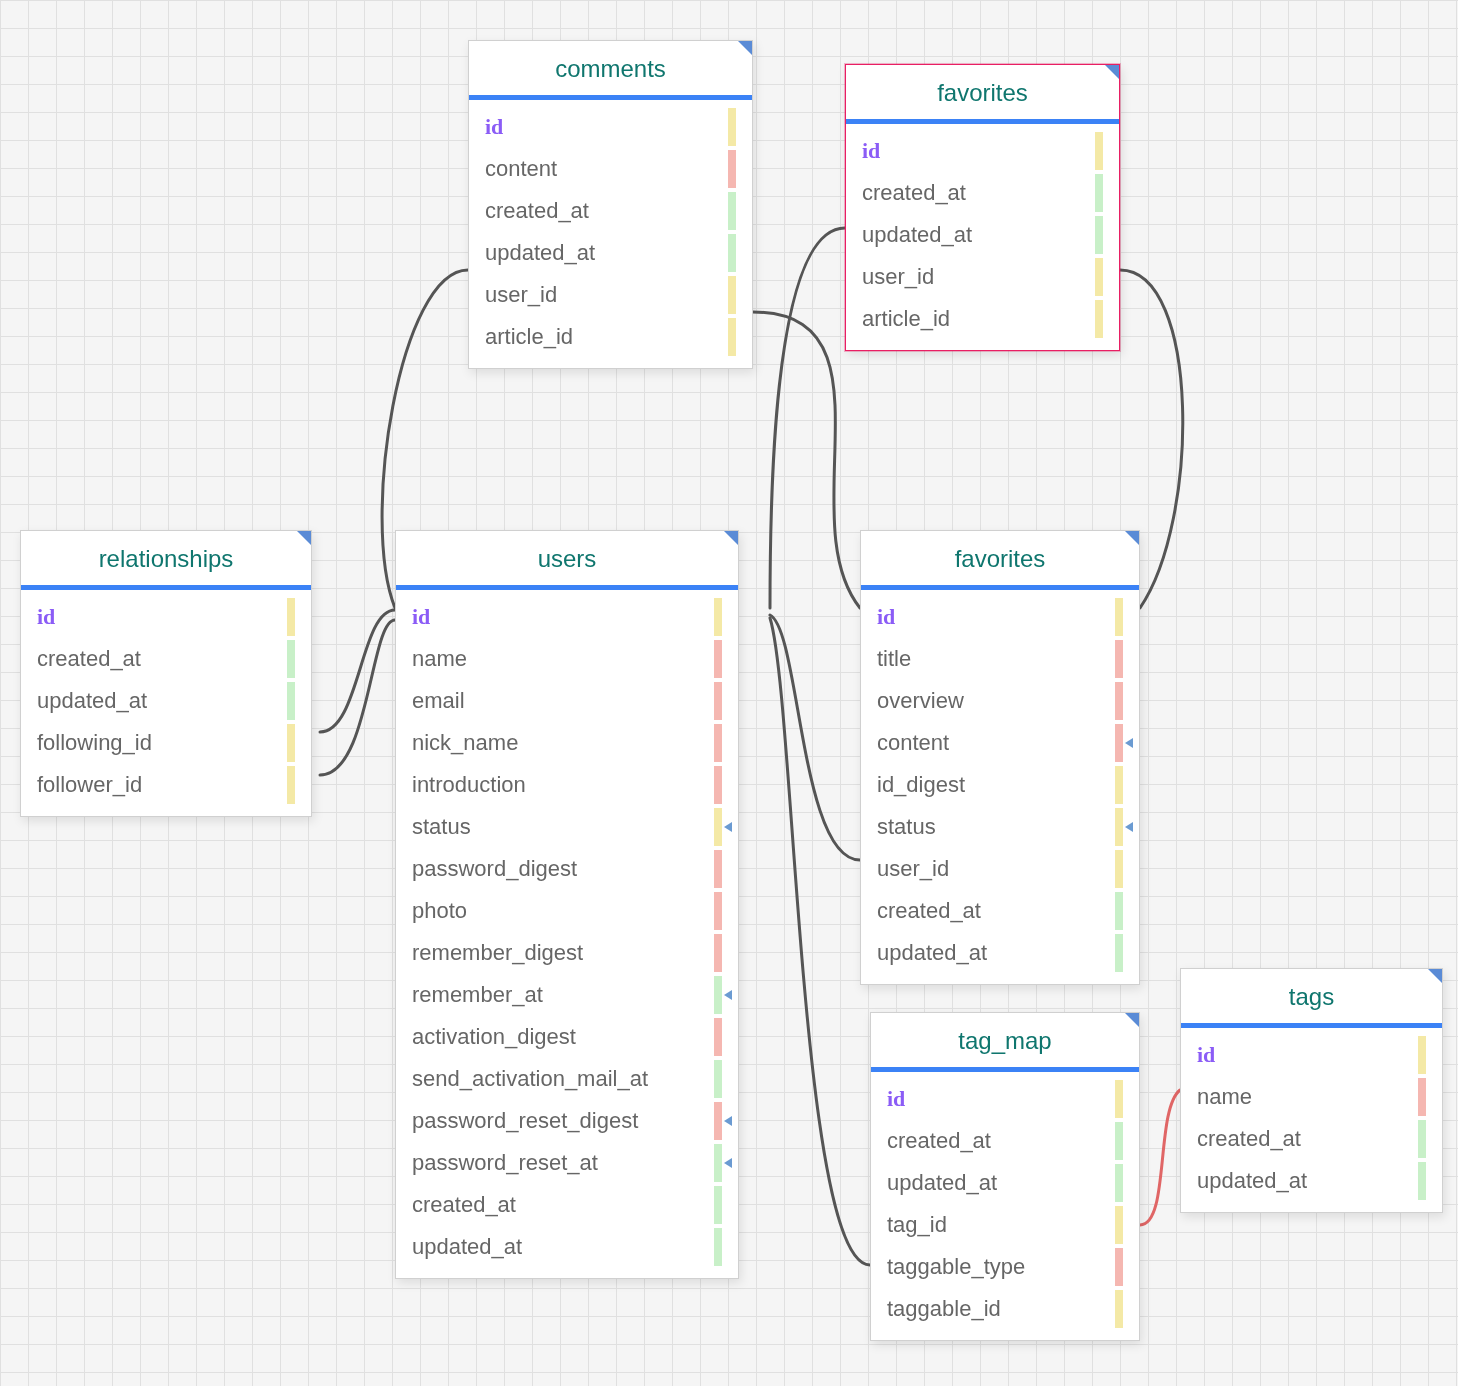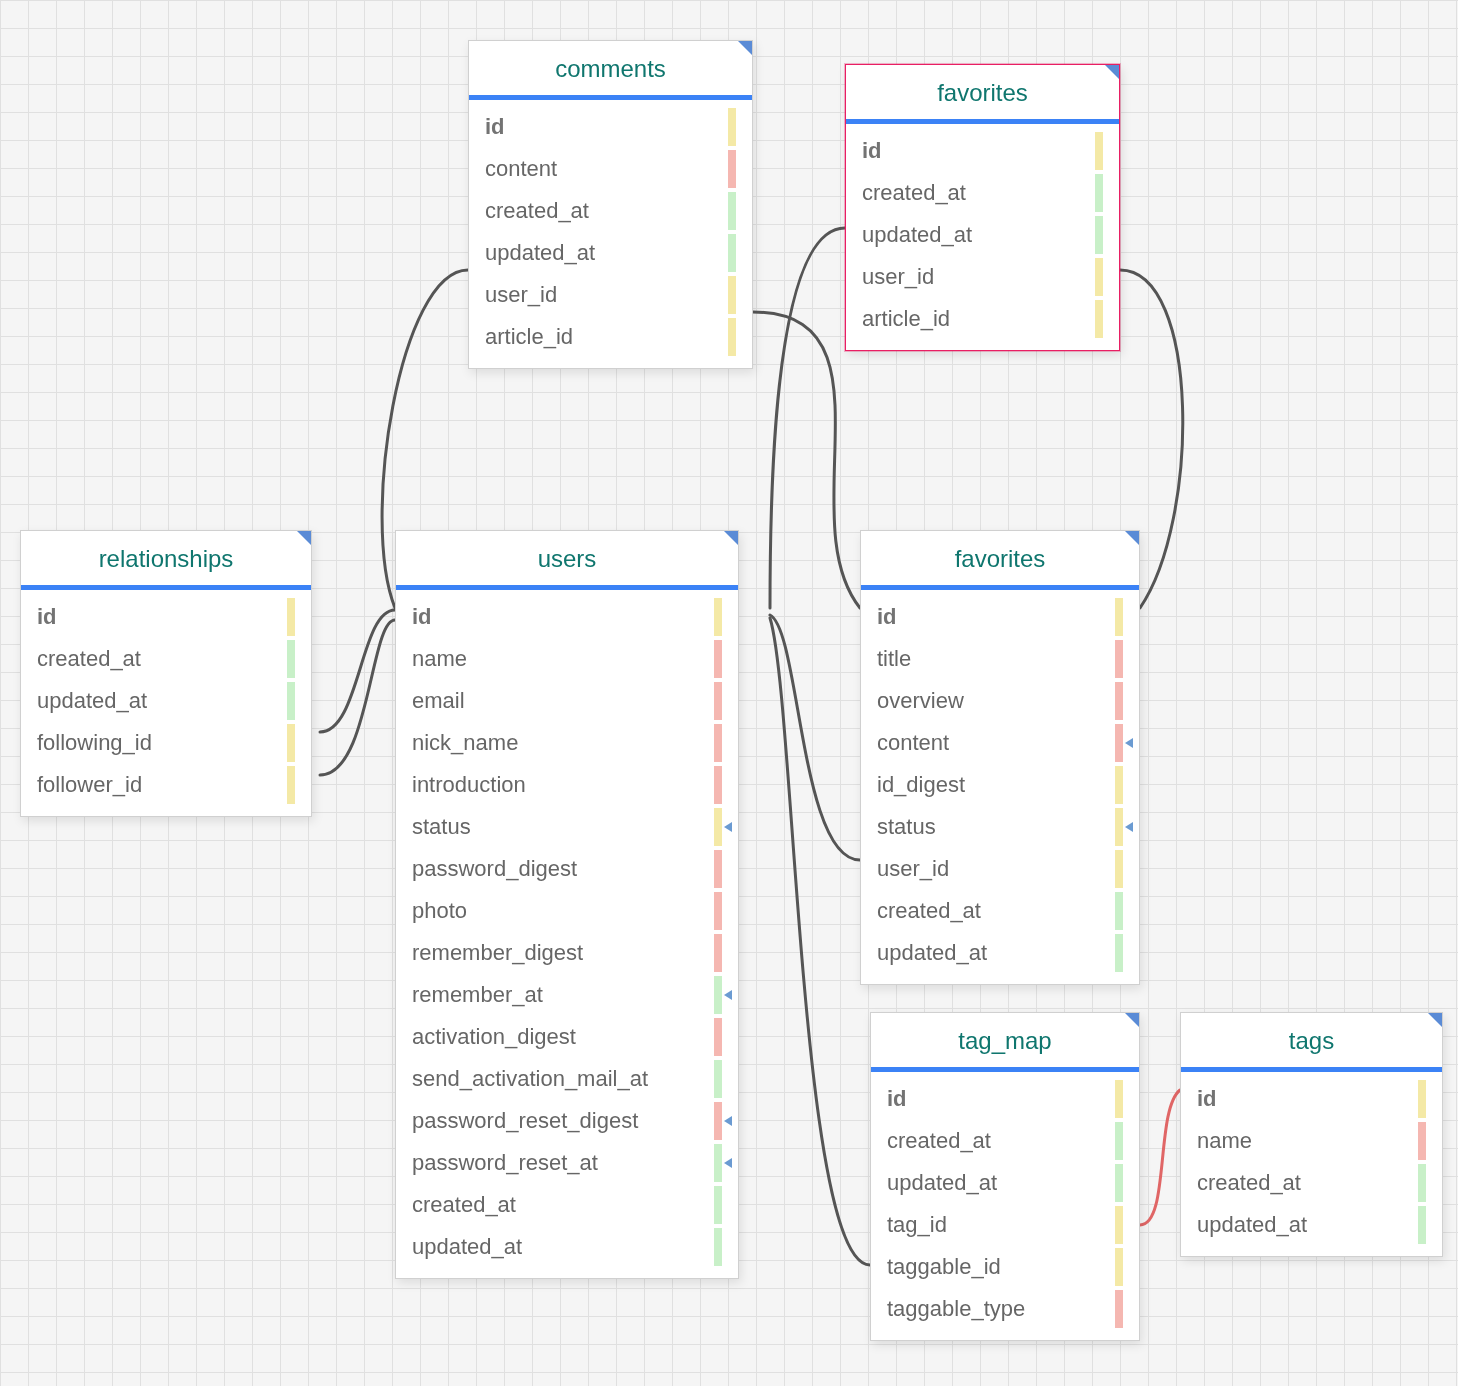--- a/index.html
+++ b/index.html
@@ -56,21 +56,21 @@
       align-items: center;
       justify-content: space-between;
       font-size: 22px;
       color: #666;
       padding: 0 16px;
       position: relative;
       line-height: 42px;
       height: 42px;
     }
     .row .name { flex: 1; text-align: left; padding-right: 8px; white-space: nowrap; }
-    .row.pk .name { font-weight: 700; color: #737373; }
+    .row.pk .name { font-weight: 700; color: #8b5cf6; font-family: Liberation Serif, serif; }
     .row .bar {
       width: 8px;
       height: 38px;
       flex: 0 0 8px;
       border-radius: 0;
     }
     .row .marker {
       position: absolute;
       right: 6px;
       width: 0; height: 0;
@@ -89,21 +89,21 @@
       pointer-events: none;
     }
     .conn { stroke: #555; stroke-width: 3; fill: none; stroke-linecap: round; }
     .conn.red { stroke: #e06666; }
     .t-comments     { left: 468px; top: 40px;  width: 285px; }
     .t-favorites    { left: 845px; top: 40px;  width: 275px; margin-top: 24px; }
     .t-relationships{ left:  20px; top: 530px; width: 292px; }
     .t-users        { left: 395px; top: 530px; width: 344px; }
     .t-articles     { left: 860px; top: 530px; width: 280px; }
     .t-tagmap       { left: 870px; top:1012px; width: 270px; }
-    .t-tags         { left:1180px; top:1012px; width: 263px; }
+    .t-tags         { left:1180px; top:968px; width: 263px; }
   </style>
 </head>
 <body>
 
 <div class="canvas">
 
   <svg class="connections">
       <path d="M 468 270 C 400 270 360 520 395 608" class="conn"></path>
       <path d="M 753 312 C 900 312 790 520 860 608" class="conn"></path>
       <path d="M 845 228 C 770 228 770 520 770 608" class="conn"></path>
@@ -346,27 +346,27 @@
         </div>
         <div class="row">
           <span class="name">updated_at</span>
           <span class="bar bar-green"></span>
         </div>
         <div class="row">
           <span class="name">tag_id</span>
           <span class="bar bar-yellow"></span>
         </div>
         <div class="row">
+          <span class="name">taggable_type</span>
+          <span class="bar bar-red"></span>
+        </div>
+        <div class="row">
           <span class="name">taggable_id</span>
           <span class="bar bar-yellow"></span>
         </div>
-        <div class="row">
-          <span class="name">taggable_type</span>
-          <span class="bar bar-red"></span>
-        </div>
       </div>
   </div>
 
   <div class="table t-tags">
     <div class="table-header">
       <span>tags</span>
       <span class="corner"></span>
     </div>
     <div class="rows">
         <div class="row pk">

